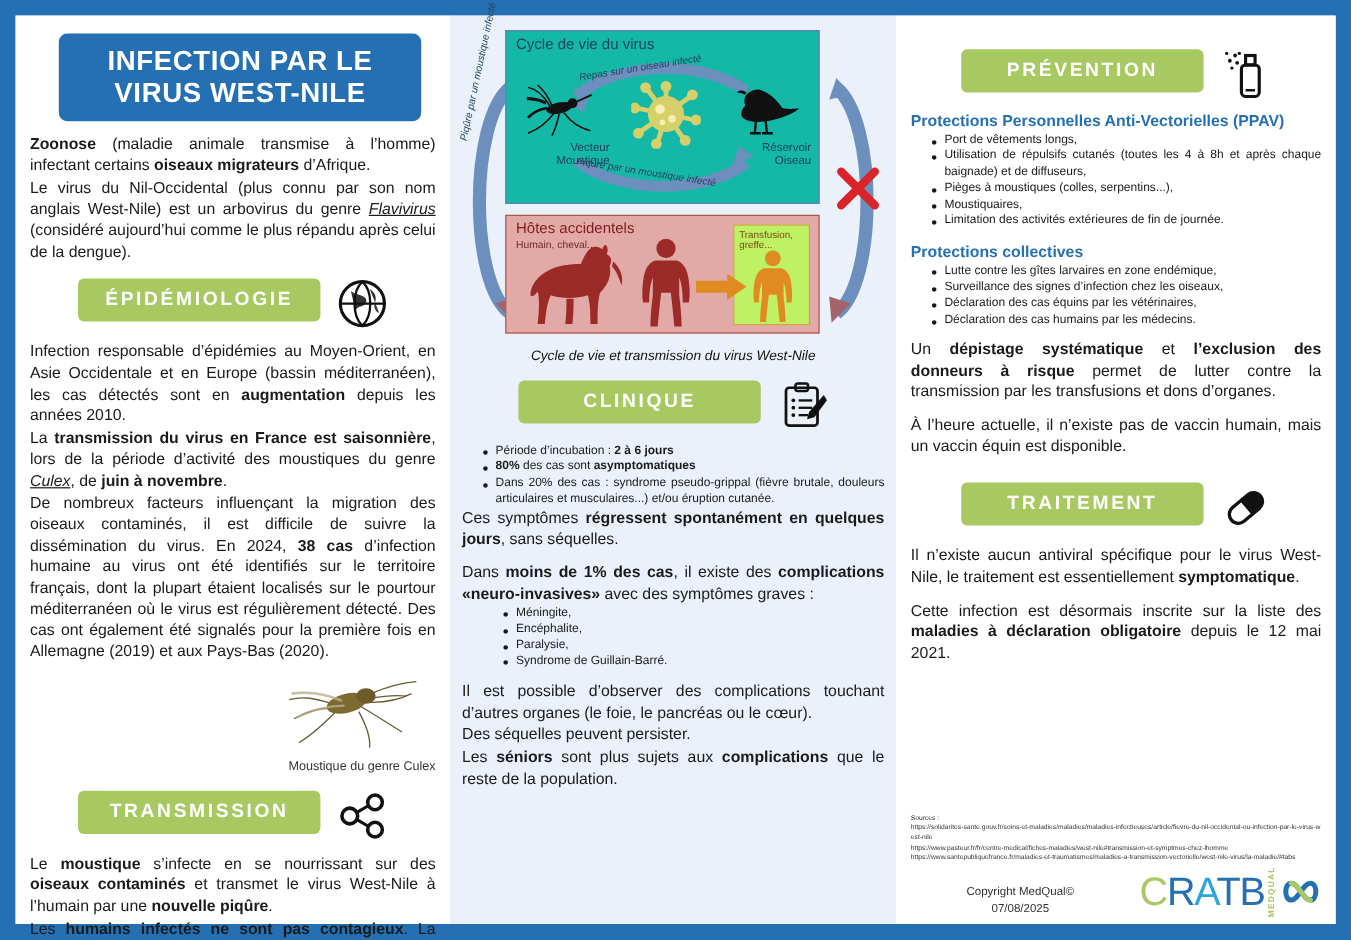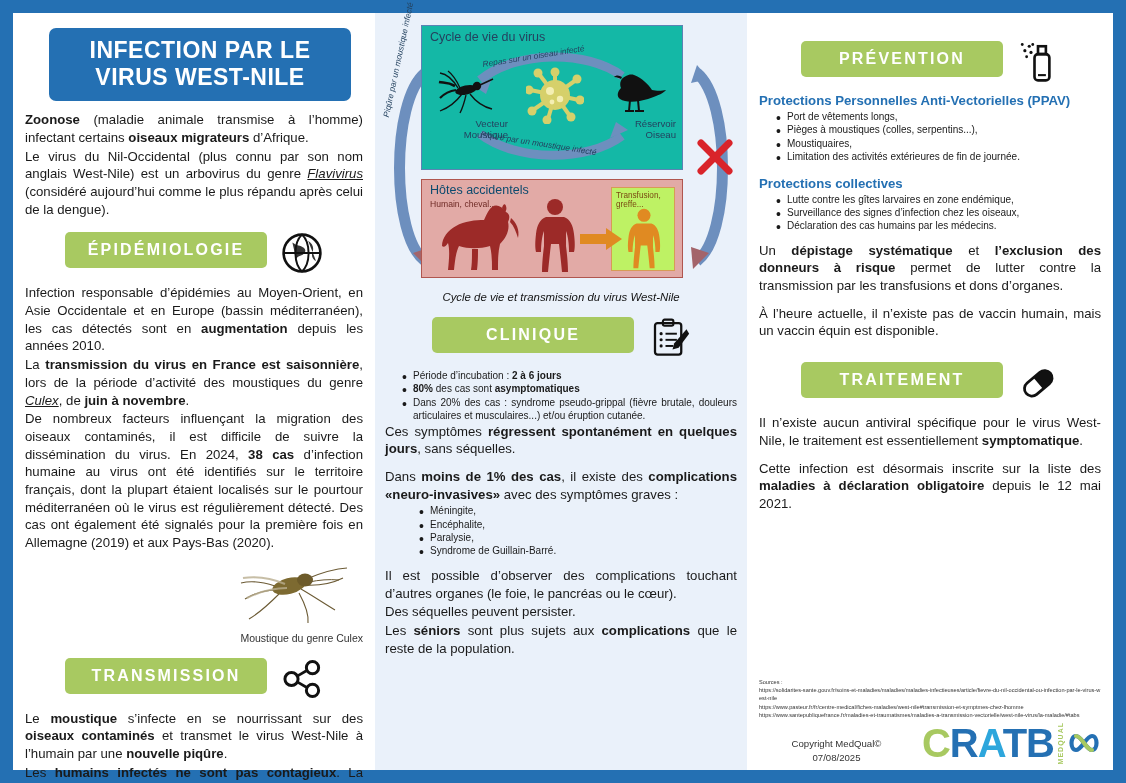--- a/index.html
+++ b/index.html
@@ -66,38 +66,38 @@
     position:absolute;left:36px;top:4px;width:262px;height:145px;
     background:#14b8a6;border:1.6px solid #5b83b5;box-sizing:border-box;
   }
   .cycle-title{
     position:absolute;left:8px;top:4px;font-size:12.5px;color:#24425f;
   }
   .hosts-box{
     position:absolute;left:36px;top:158px;width:262px;height:99px;
     background:#e2aaa6;border:1.6px solid #b0564f;box-sizing:border-box;
   }
-  .hosts-title{position:absolute;left:8px;top:3px;font-size:12.5px;color:#0c4a6e;}
+  .hosts-title{position:absolute;left:8px;top:3px;font-size:12.5px;color:#7f1d1d;}
   .hosts-sub{position:absolute;left:8px;top:19px;font-size:8.6px;color:#6e2a25;}
   .transf-box{
     position:absolute;right:7px;top:7px;width:64px;height:84px;
     background:#bef264;border:1.2px solid #d79b56;box-sizing:border-box;
   }
   .transf-lbl{position:absolute;left:4px;top:3px;font-size:8.2px;color:#7a4a12;line-height:1.15;}
   .diag-cap{
     position:absolute;left:0;right:0;bottom:0;text-align:center;
     font-size:11.4px;font-style:italic;color:#111;
   }
   .lbl{position:absolute;font-size:9.6px;color:#24425f;text-align:right;line-height:1.15;}
   .arc-lbl{position:absolute;font-size:8.3px;font-style:italic;color:#24425f;white-space:nowrap;}
 
   
   .sources{font-size:5.6px;color:#333;line-height:1.5;word-break:break-all;margin-top:4px;}
   .copy{font-size:9.6px;color:#333;text-align:center;line-height:1.4;margin-top:7px;}
-  .cratb{font-weight:bold;font-size:40px;letter-spacing:-1px;line-height:1;}
+  .cratb{font-weight:normal;font-size:33px;letter-spacing:-1px;line-height:1;}
   .cratb .c{color:#a8c961;}
   .cratb .r{color:#2470b3;}
   .cratb .a{color:#2da6dc;}
   .cratb .t{color:#2470b3;}
   .cratb .b2{color:#2470b3;}
   .medqual-v{
     writing-mode:vertical-rl;transform:rotate(180deg);
     font-size:7px;font-weight:bold;color:#a8c961;letter-spacing:1px;
   }
   .footer-abs{position:absolute;left:12px;right:12px;bottom:6px;}
@@ -373,30 +373,32 @@
               <circle cx="18" cy="4" r="1.6"></circle>
           </g>
           <path d="M24 39 h9" stroke="#111" stroke-width="2.4"></path>
         </svg>
       </div>
     </div>
 
     <div class="sub-head">Protections Personnelles Anti-Vectorielles (PPAV)</div>
     <ul class="b">
       <li>Port de vêtements longs,</li>
+      <li>Utilisation de répulsifs cutanés (toutes les 4 à 8h et après chaque baignade) et de diffuseurs,</li>
       <li>Pièges à moustiques (colles, serpentins...),</li>
       <li>Moustiquaires,</li>
       <li>Limitation des activités extérieures de fin de journée.</li>
     </ul>
 
     <div class="gap"></div>
     <div class="sub-head">Protections collectives</div>
     <ul class="b">
       <li>Lutte contre les gîtes larvaires en zone endémique,</li>
       <li>Surveillance des signes d’infection chez les oiseaux,</li>
+      <li>Déclaration des cas équins par les vétérinaires,</li>
       <li>Déclaration des cas humains par les médecins.</li>
     </ul>
 
     <div class="gap"></div>
     <p class="txt">
       <span>Un </span><b>dépistage systématique</b><span> et </span><b>l’exclusion des donneurs à risque</b><span> permet de lutter contre la transmission par les transfusions et dons d’organes.</span>
     </p>
     <div class="gap"></div>
     <p class="txt"> À l’heure actuelle, il n’existe pas de vaccin humain, mais un vaccin équin est disponible.</p>
 

